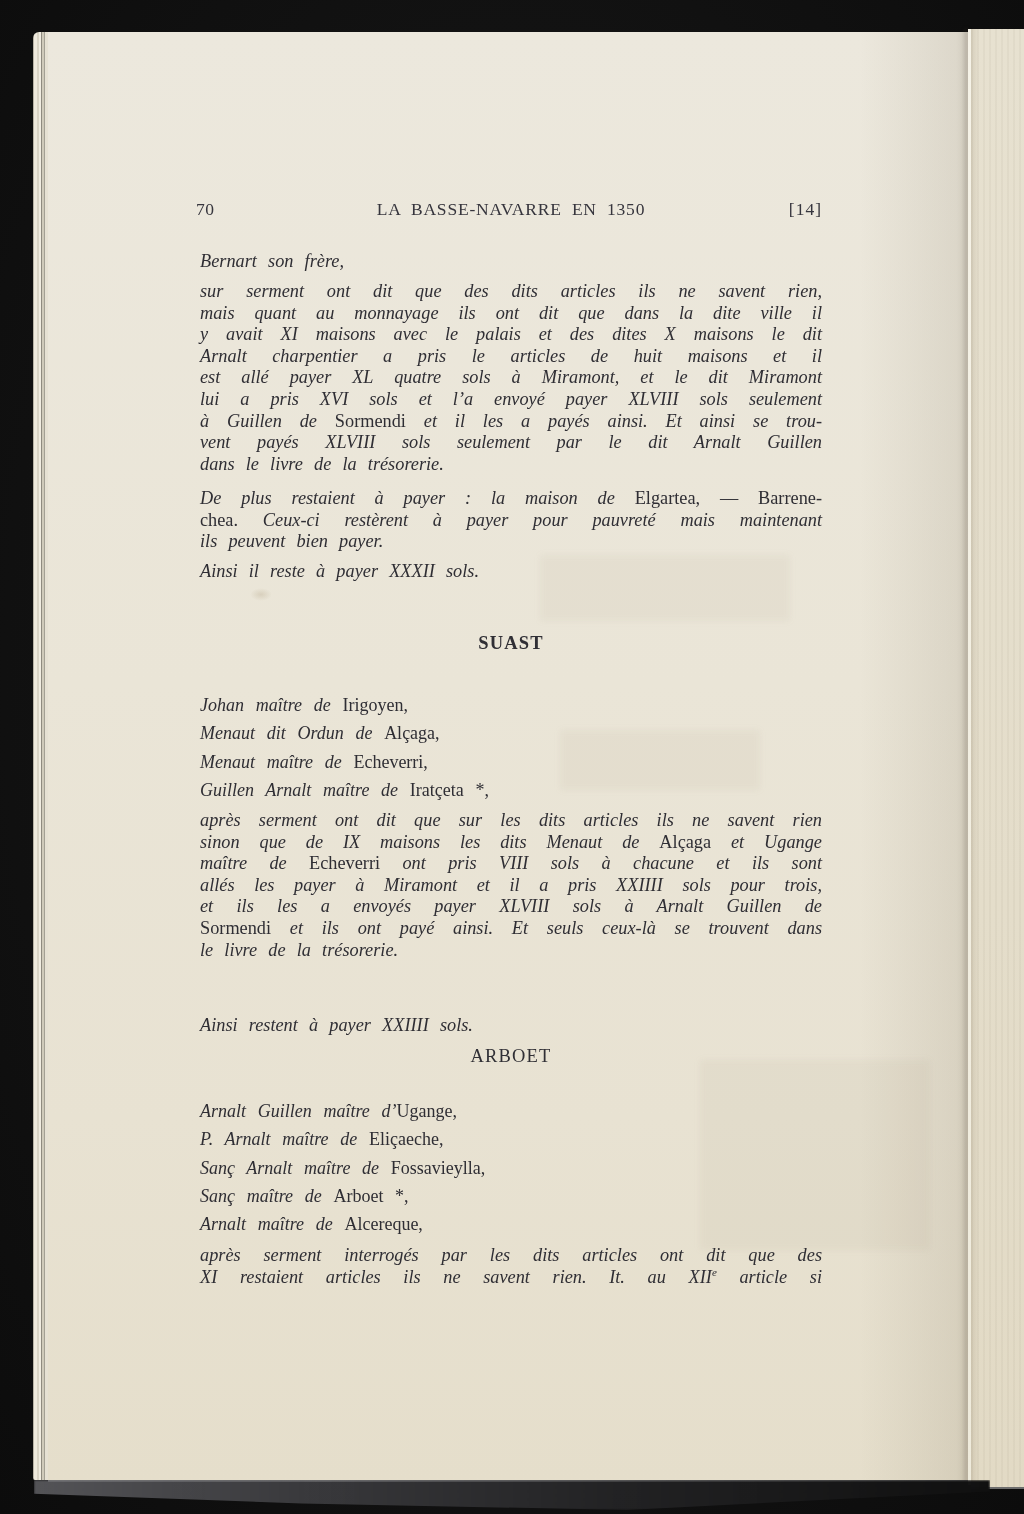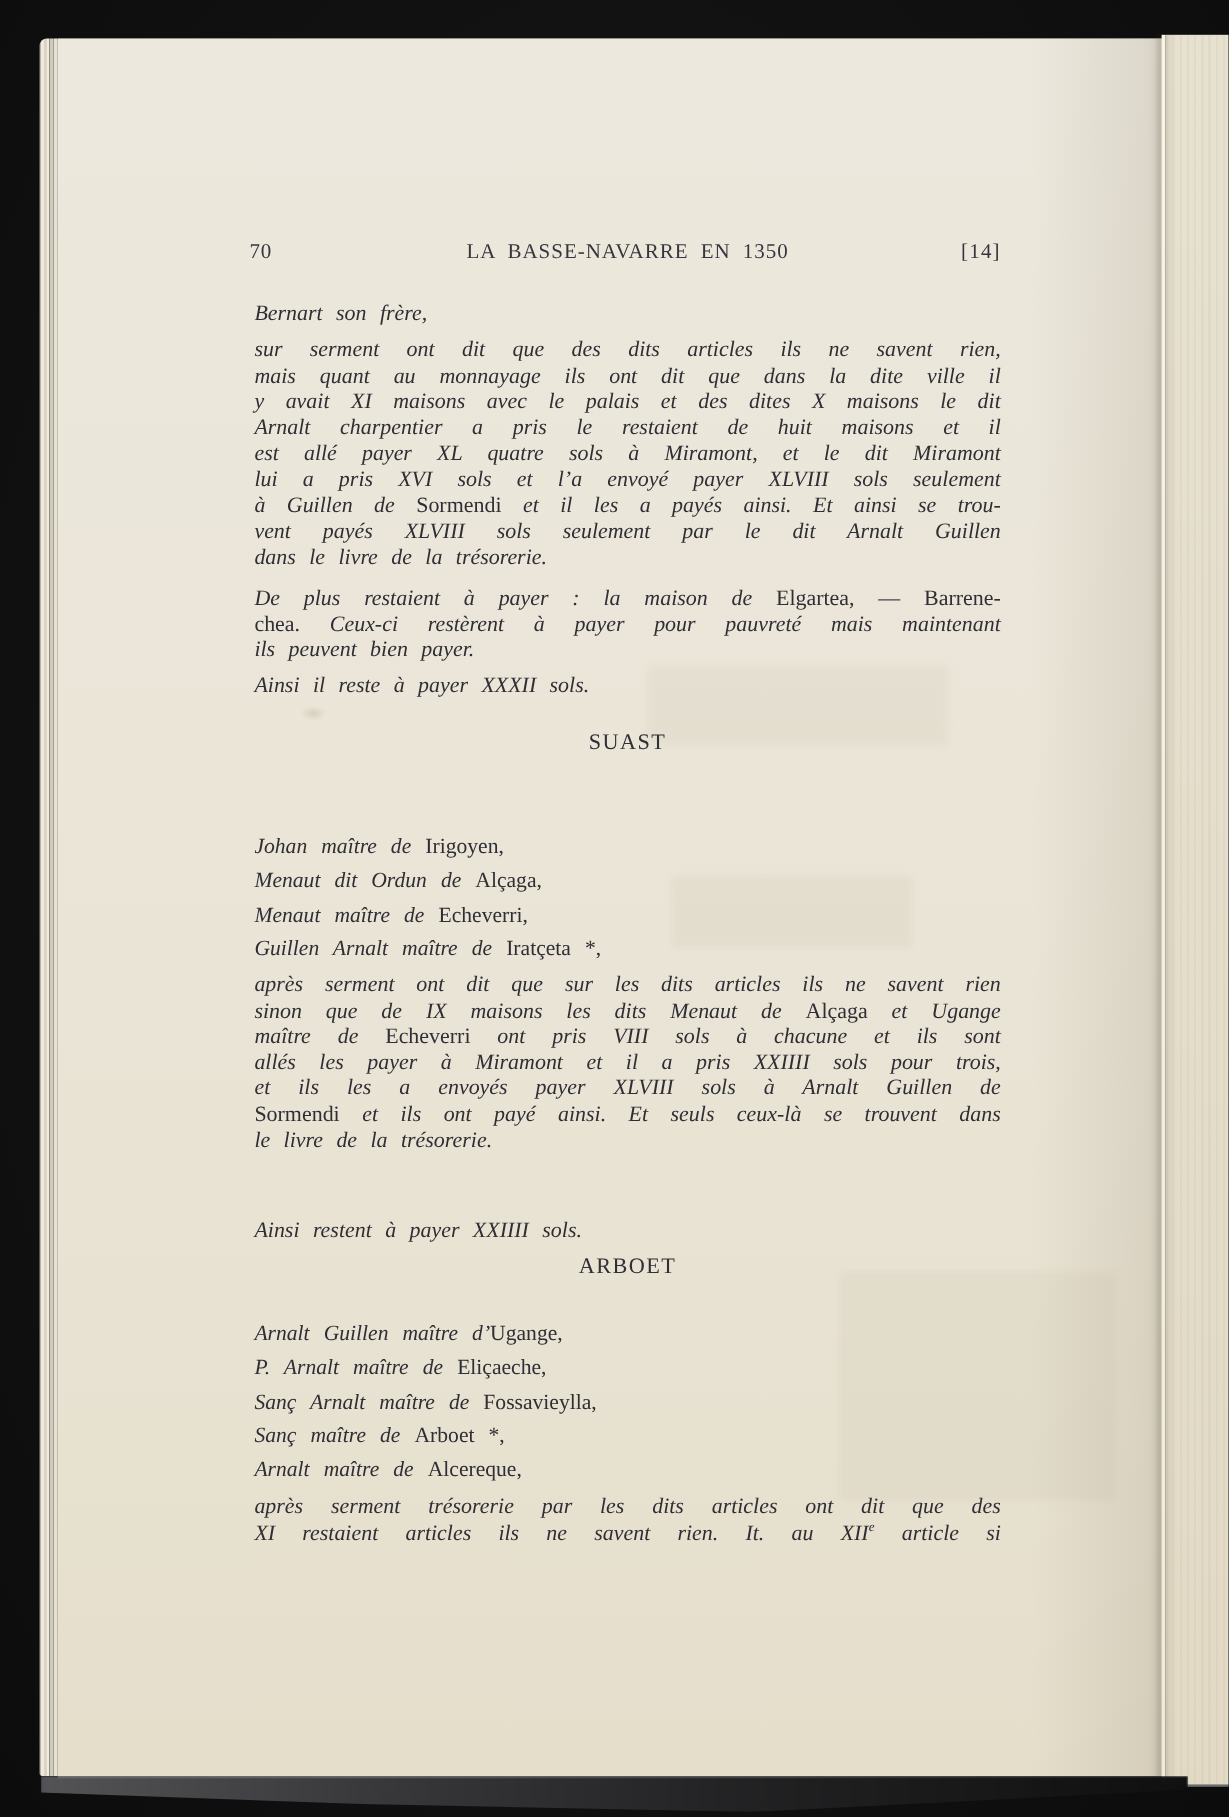--- a/index.html
+++ b/index.html
@@ -53,21 +53,21 @@
   }
   .ghost{
     position:absolute;background:rgba(150,138,108,0.07);filter:blur(3px);border-radius:4px;
   }
   .g1{left:540px;top:555px;width:250px;height:66px;}
   .g2{left:560px;top:730px;width:200px;height:60px;}
   .g3{left:700px;top:1060px;width:230px;height:190px;}
 
   
   .content{
-    position:absolute;left:200px;top:0;width:622px;height:1123px;color:#2f2e34;margin-left:12px;
+    position:absolute;left:200px;top:0;width:622px;height:1123px;color:#2f2e34;
   }
   .page-header{
     position:absolute;top:199px;left:0;width:100%;height:22px;
     font-size:17.5px;line-height:20px;color:#36353d;
   }
   .page-header .num{position:absolute;left:-4px;top:0;letter-spacing:0.5px;}
   .page-header .title{
     position:absolute;left:0;right:0;top:0;text-align:center;
     letter-spacing:0.8px;word-spacing:5px;
   }
@@ -107,36 +107,36 @@
       <span class="folio">[14]</span>
     </div>
 
   <div class="block para" style="top: 251px;">
         <div class="line last"><span class="i">Bernart son frère,</span></div>
       </div>
       <div class="block para" style="top: 281px;">
         <div class="line j"><span class="i">sur serment ont dit que des dits articles ils ne savent rien,</span></div>
         <div class="line j"><span class="i">mais quant au monnayage ils ont dit que dans la dite ville il</span></div>
         <div class="line j"><span class="i">y avait XI maisons avec le palais et des dites X maisons le dit</span></div>
-        <div class="line j"><span class="i">Arnalt charpentier a pris le restaient de huit maisons et il</span></div>
+        <div class="line j"><span class="i">Arnalt charpentier a pris le articles de huit maisons et il</span></div>
         <div class="line j"><span class="i">est allé payer XL quatre sols à Miramont, et le dit Miramont</span></div>
         <div class="line j"><span class="i">lui a pris XVI sols et l’a envoyé payer XLVIII sols seulement</span></div>
         <div class="line j"><span class="i">à Guillen de </span><span class="r">Sormendi</span><span class="i"> et il les a payés ainsi. Et ainsi se trou-</span></div>
         <div class="line j"><span class="i">vent payés XLVIII sols seulement par le dit Arnalt Guillen</span></div>
         <div class="line last"><span class="i">dans le livre de la trésorerie.</span></div>
       </div>
       <div class="block para" style="top: 488px;">
         <div class="line j"><span class="i">De plus restaient à payer : la maison de </span><span class="r">Elgartea, — Barrene-</span></div>
         <div class="line j"><span class="r">chea. </span><span class="i">Ceux-ci restèrent à payer pour pauvreté mais maintenant</span></div>
         <div class="line last"><span class="i">ils peuvent bien payer.</span></div>
       </div>
       <div class="block para" style="top: 561px;">
         <div class="line last"><span class="i">Ainsi il reste à payer XXXII sols.</span></div>
       </div>
-      <div class="block section-heading" style="top: 608px;">SUAST</div>
+      <div class="block section-heading" style="top: 632px; font-weight: bold;">SUAST</div>
       <div class="block name-list" style="top: 691px;">
         <div class="line last"><span class="i">Johan maître de </span><span class="r">Irigoyen,</span></div>
         <div class="line last"><span class="i">Menaut dit Ordun de </span><span class="r">Alçaga,</span></div>
         <div class="line last"><span class="i">Menaut maître de </span><span class="r">Echeverri,</span></div>
         <div class="line last"><span class="i">Guillen Arnalt maître de </span><span class="r">Iratçeta *,</span></div>
       </div>
       <div class="block para" style="top: 810px;">
         <div class="line j"><span class="i">après serment ont dit que sur les dits articles ils ne savent rien</span></div>
         <div class="line j"><span class="i">sinon que de IX maisons les dits Menaut de </span><span class="r">Alçaga</span><span class="i"> et Ugange</span></div>
         <div class="line j"><span class="i">maître de </span><span class="r">Echeverri</span><span class="i"> ont pris VIII sols à chacune et ils sont</span></div>
@@ -150,17 +150,17 @@
       </div>
       <div class="block section-heading" style="top: 1045px;">ARBOET</div>
       <div class="block name-list" style="top: 1097px;">
         <div class="line last"><span class="i">Arnalt Guillen maître d’</span><span class="r">Ugange,</span></div>
         <div class="line last"><span class="i">P. Arnalt maître de </span><span class="r">Eliçaeche,</span></div>
         <div class="line last"><span class="i">Sanç Arnalt maître de </span><span class="r">Fossavieylla,</span></div>
         <div class="line last"><span class="i">Sanç maître de </span><span class="r">Arboet *,</span></div>
         <div class="line last"><span class="i">Arnalt maître de </span><span class="r">Alcereque,</span></div>
       </div>
       <div class="block para" style="top: 1245px;">
-        <div class="line j"><span class="i">après serment trésorerie par les dits articles ont dit que des</span></div>
+        <div class="line j"><span class="i">après serment interrogés par les dits articles ont dit que des</span></div>
         <div class="line j"><span class="i">XI restaient articles ils ne savent rien. It. au XII</span><span class="sup">e</span><span class="i"> article si</span></div>
       </div>
     </div>
 </div>
 
 </body></html>

